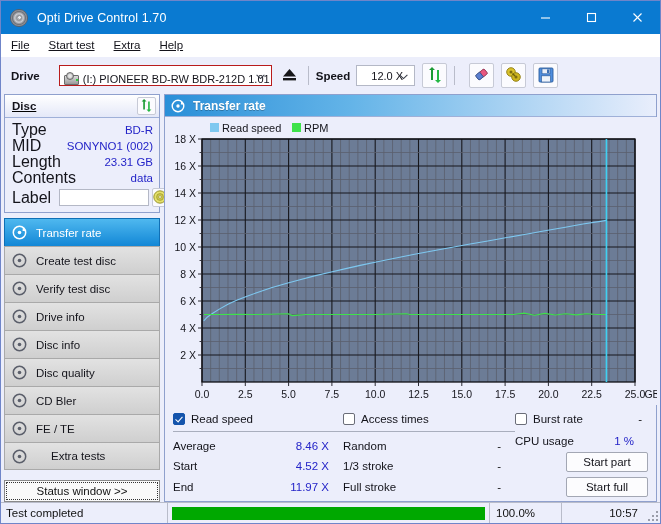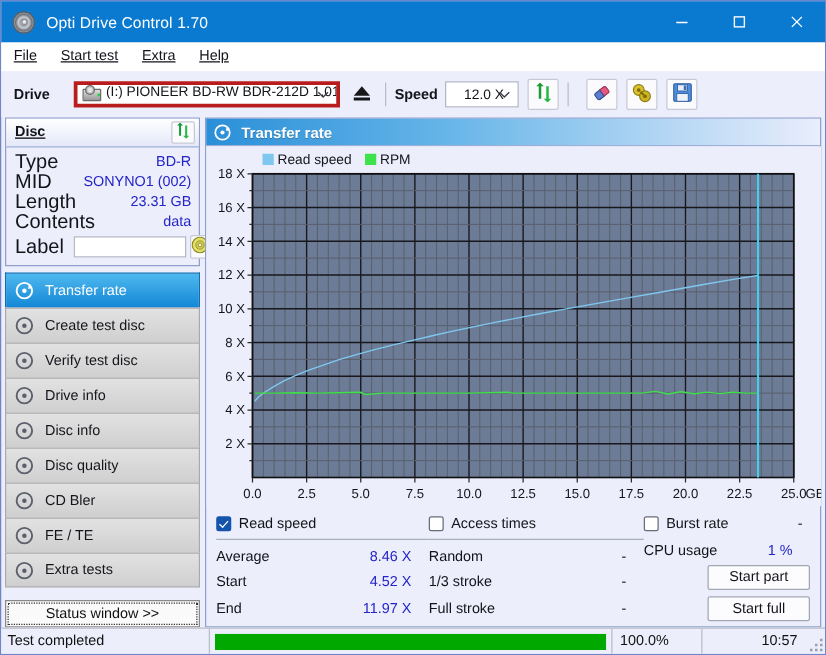--- a/index.html
+++ b/index.html
@@ -47,22 +47,22 @@
   }
   .menu-item u{text-decoration:underline;}
 
   
   .toolbar{
     height:37px;background:#eceefb;display:flex;align-items:center;
     padding-left:10px;flex:0 0 auto;
   }
   .tb-label{font-size:11.5px;font-weight:bold;color:#13131a;}
   .drive-combo{
-    margin-left:19px;height:21px;width:213px;background:#fff;border:3px solid #b91c1c;
-    display:flex;align-items:flex-start;box-sizing:border-box;position:relative;
+    margin-left:19px;height:21px;width:213px;background:#fff;border:1px solid #b91c1c;
+    display:flex;align-items:flex-end;box-sizing:border-box;position:relative;
   }
   .drive-ico{width:15px;height:13px;margin:0 4px 0 4px;position:relative;flex:0 0 auto;}
   .drive-ico .body{position:absolute;left:0;top:3px;width:15px;height:10px;background:linear-gradient(#dcdcdc,#9a9a9a);border:1px solid #6c6c6c;box-sizing:border-box;border-radius:1px;}
   .drive-ico .disc{position:absolute;left:2px;top:0px;width:8px;height:8px;border-radius:50%;background:radial-gradient(circle,#e6e6e6 30%,#8e8e8e 100%);border:1px solid #6a6a6a;box-sizing:border-box;}
   .drive-ico .led{position:absolute;right:1px;bottom:4px;width:2px;height:2px;background:#2ecc40;}
   .drive-text{font-size:11px;color:#13131a;white-space:nowrap;overflow:hidden;}
   .combo-arrow{position:absolute;right:6px;top:50%;transform:translateY(-50%);}
   .eject-btn{
     margin-left:6px;width:23px;height:21px;display:flex;align-items:center;justify-content:center;
   }
@@ -100,21 +100,21 @@
     margin-left:3px;width:20px;height:19px;border:1px solid #c7cad6;background:#fbfbfe;border-radius:2px;
     display:flex;align-items:center;justify-content:center;box-sizing:border-box;
   }
 
   .navlist{margin-top:5px;display:flex;flex-direction:column;}
   .nav{
     height:28px;display:flex;align-items:center;box-sizing:border-box;
     background:linear-gradient(#e2e2e2,#cfcfcf);
     border:1px solid #a9a9a9;border-bottom:none;padding-left:7px;
   }
-  .nav:last-child{border-bottom:1px solid #a9a9a9;}
+  .nav:last-child{border-bottom:1px solid #a9a9a9;gap:15px;}
   .nav.active{
     background:linear-gradient(#4fb8ef,#1287d6);border-color:#0f6fb5;
   }
   .nav .nico{width:15px;height:15px;margin-right:9px;flex:0 0 auto;}
   .nav .ntext{font-size:11.5px;color:#15151c;}
   .nav.active .ntext{color:#fff;}
 
   .left-spacer{flex:1 1 auto;min-height:4px;}
   .statuswin{
     margin-top:4px;height:22px;border:1px solid #8a8a8a;background:#fafafa;

